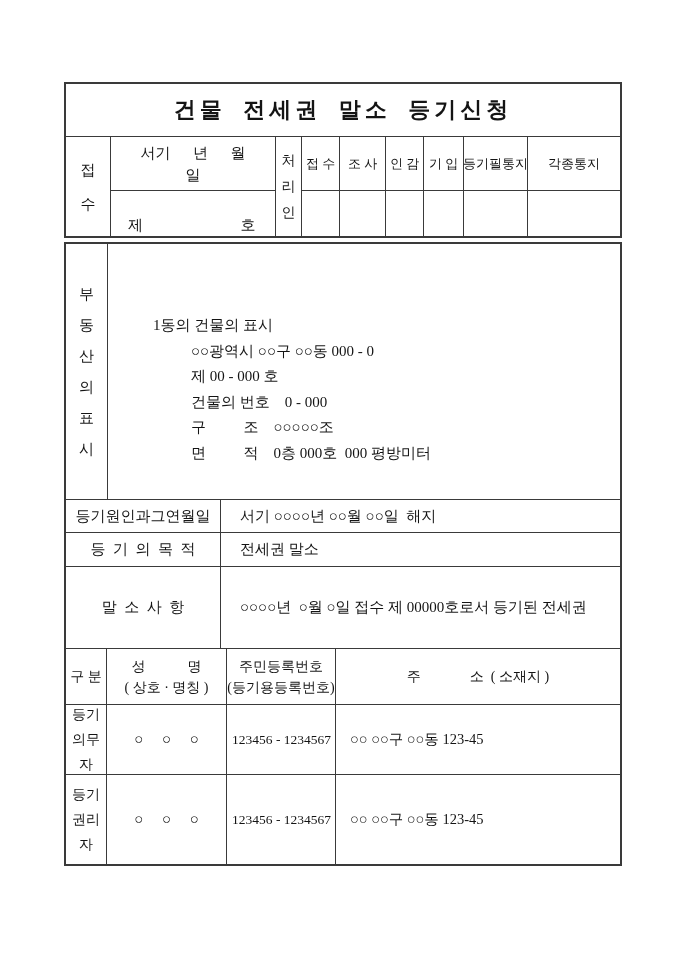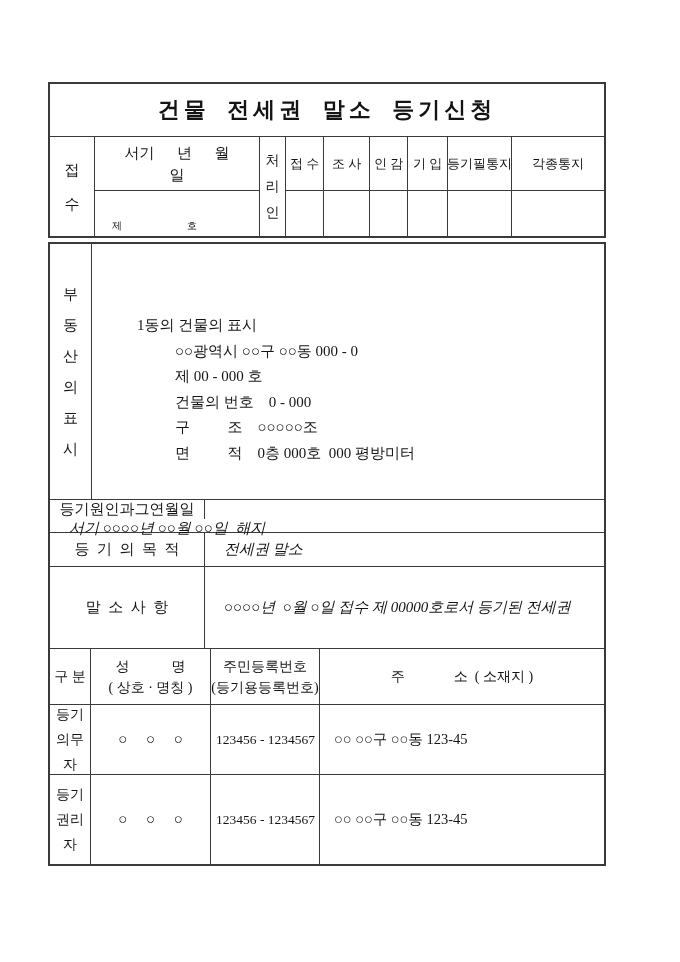--- a/index.html
+++ b/index.html
@@ -5,21 +5,21 @@
   * { margin: 0; padding: 0; box-sizing: border-box; }
   html, body { background: #ffffff; }
   .page {
     position: relative;
     width: 680px; height: 962px;
     background: #ffffff;
     font-family: "Liberation Serif", "DejaVu Serif", serif;
     color: #141414;
     overflow: hidden;
   }
-  .form { position: absolute; left: 48px; top: 82px; width: 558px; }
+  .form { position: absolute; left: 64px; top: 82px; width: 558px; }
   .bordered { border: 2px solid #3a3a3a; background: #fff; }
 
   
   .title-row {
     height: 53px;
     display: flex; align-items: center; justify-content: center;
     border-bottom: 1.5px solid #3a3a3a;
     font-size: 22px; font-weight: bold;
     letter-spacing: 4px; word-spacing: 8px;
     white-space: pre;
@@ -27,21 +27,21 @@
   .header-row { display: flex; height: 99px; }
   .hcol { border-left: 1.5px solid #3a3a3a; display: flex; flex-direction: column; }
   .hcol:first-child { border-left: none; }
   .c-receipt { width: 44px; align-items: center; justify-content: center;
     font-size: 15px; white-space: pre-line; text-align: center; line-height: 34px; }
   .c-date { width: 165px; gap: 24px; }
   .date-top { height: 54px; border-bottom: 1.5px solid #3a3a3a;
     display: flex; flex-direction: column; align-items: center; justify-content: center;
     font-size: 15px; white-space: pre; line-height: 22px; }
   .date-bottom { flex: 1; display: flex; align-items: center;
-    font-size: 10px; white-space: pre; padding-left: 17px; }
+    font-size: 15px; white-space: pre; padding-left: 17px; }
   .c-proc { width: 26px; align-items: center; justify-content: center;
     font-size: 14px; white-space: pre-line; text-align: center; line-height: 26px; }
   .c-stamp { flex-direction: column; }
   .stamp-head { height: 54px; border-bottom: 1.5px solid #3a3a3a;
     display: flex; align-items: center; justify-content: center;
     font-size: 13px; white-space: pre; }
   .stamp-empty { flex: 1; }
   .w-jeopsu { width: 38px; } .w-josa { width: 46px; } .w-ingam { width: 38px; }
   .w-giip { width: 40px; } .w-gyohap { width: 39px; } .w-pilji { width: 64px; }
   .w-gakjong { flex: 1; }
@@ -57,23 +57,23 @@
   }
   .val { flex: 1; display: flex; align-items: center; font-size: 15px; white-space: pre; }
 
   .r-property { height: 255px; }
   .prop-label { width: 42px; white-space: pre-line; line-height: 31px; }
   .prop-body { flex: 1; padding-top: 40px; font-size: 15px; margin-top: 29px; }
   .prop-line { line-height: 25.5px; white-space: pre; }
   .ind-1 { margin-left: 45px; }
   .ind-2 { margin-left: 83px; }
 
-  .r-cause { height: 33px; flex-direction: column; } .r-purpose { height: 34px; } .r-cancel { height: 82px; }
+  .r-cause { height: 33px; } .r-purpose { height: 34px; } .r-cancel { height: 82px; }
   .wide-lab { width: 155px; white-space: pre; }
-  .val { padding-left: 19px; font-style: italic; }
+  .val { padding-left: 19px; }
 
   .r-phead { height: 56px; }
   .pcol { border-left: 1.5px solid #3a3a3a; display: flex; flex-direction: column;
     align-items: center; justify-content: center; font-size: 14px;
     white-space: pre; text-align: center; line-height: 21px; }
   .pcol:first-child { border-left: none; }
   .w-type { width: 40px; } .w-name { width: 120px; } .w-regno { width: 109px; }
   .w-addr { flex: 1; }
   .r-party { height: 70px; }
   .r-party2 { height: 90px; }

